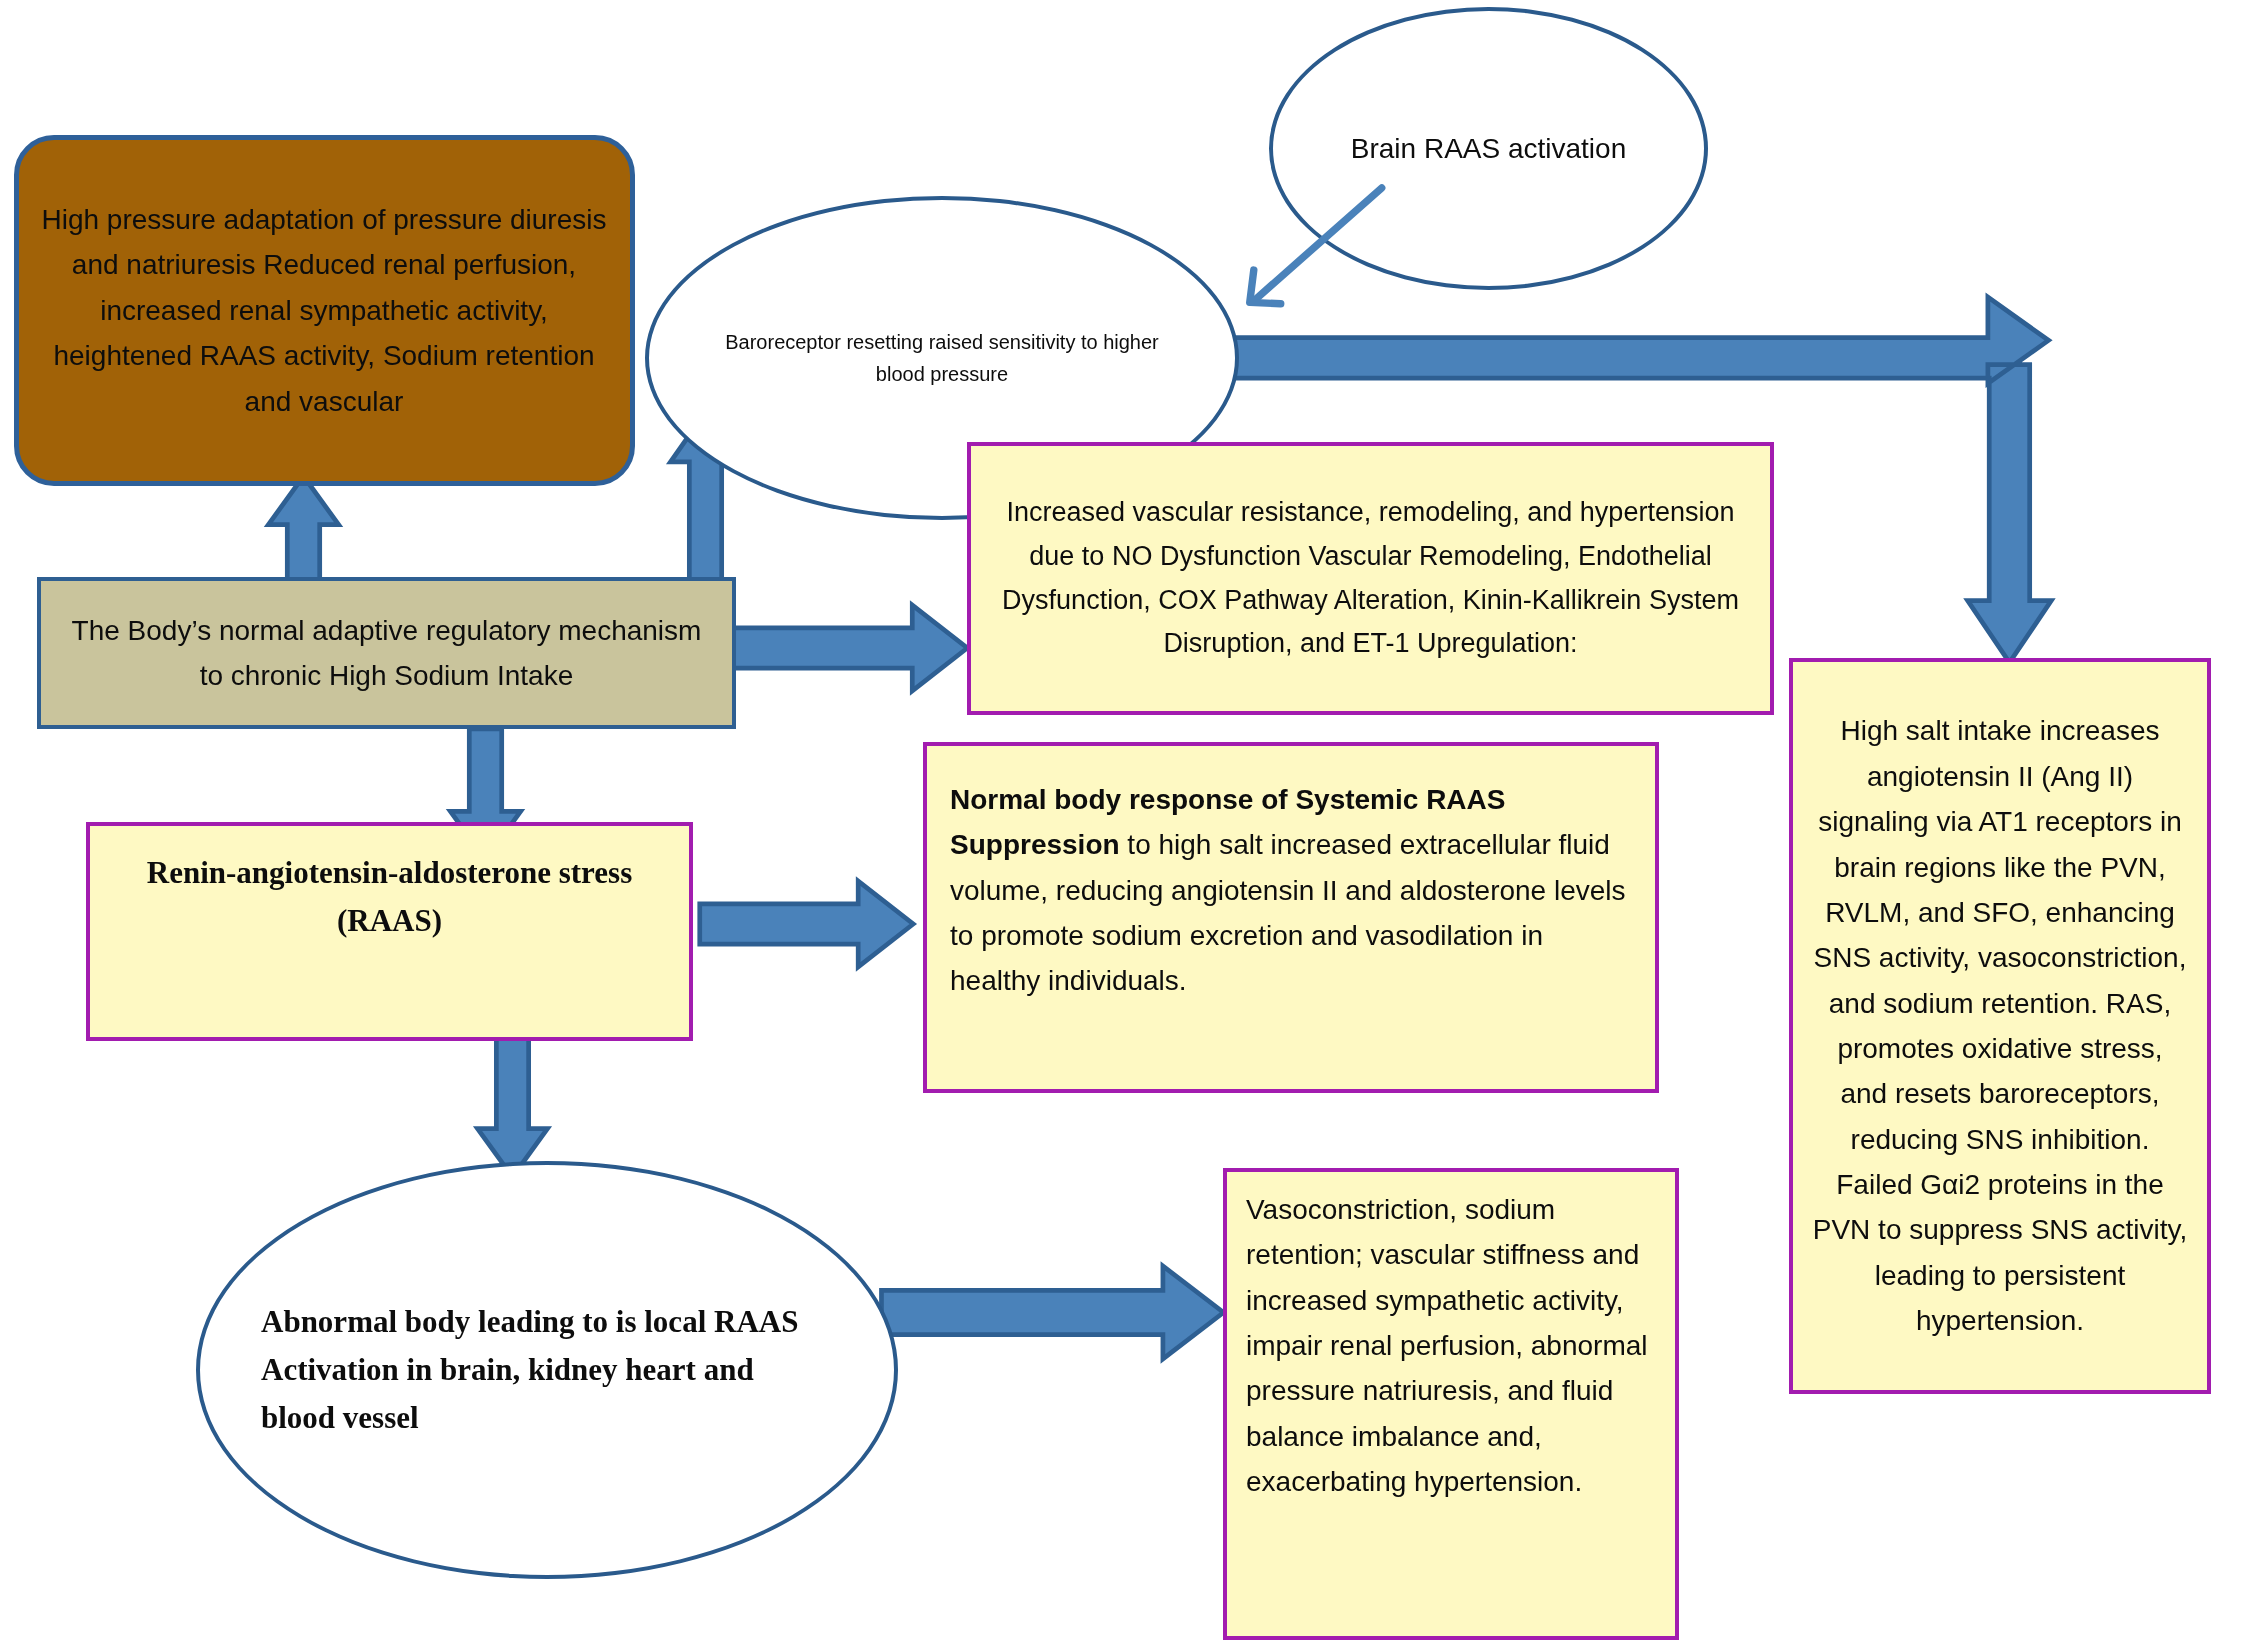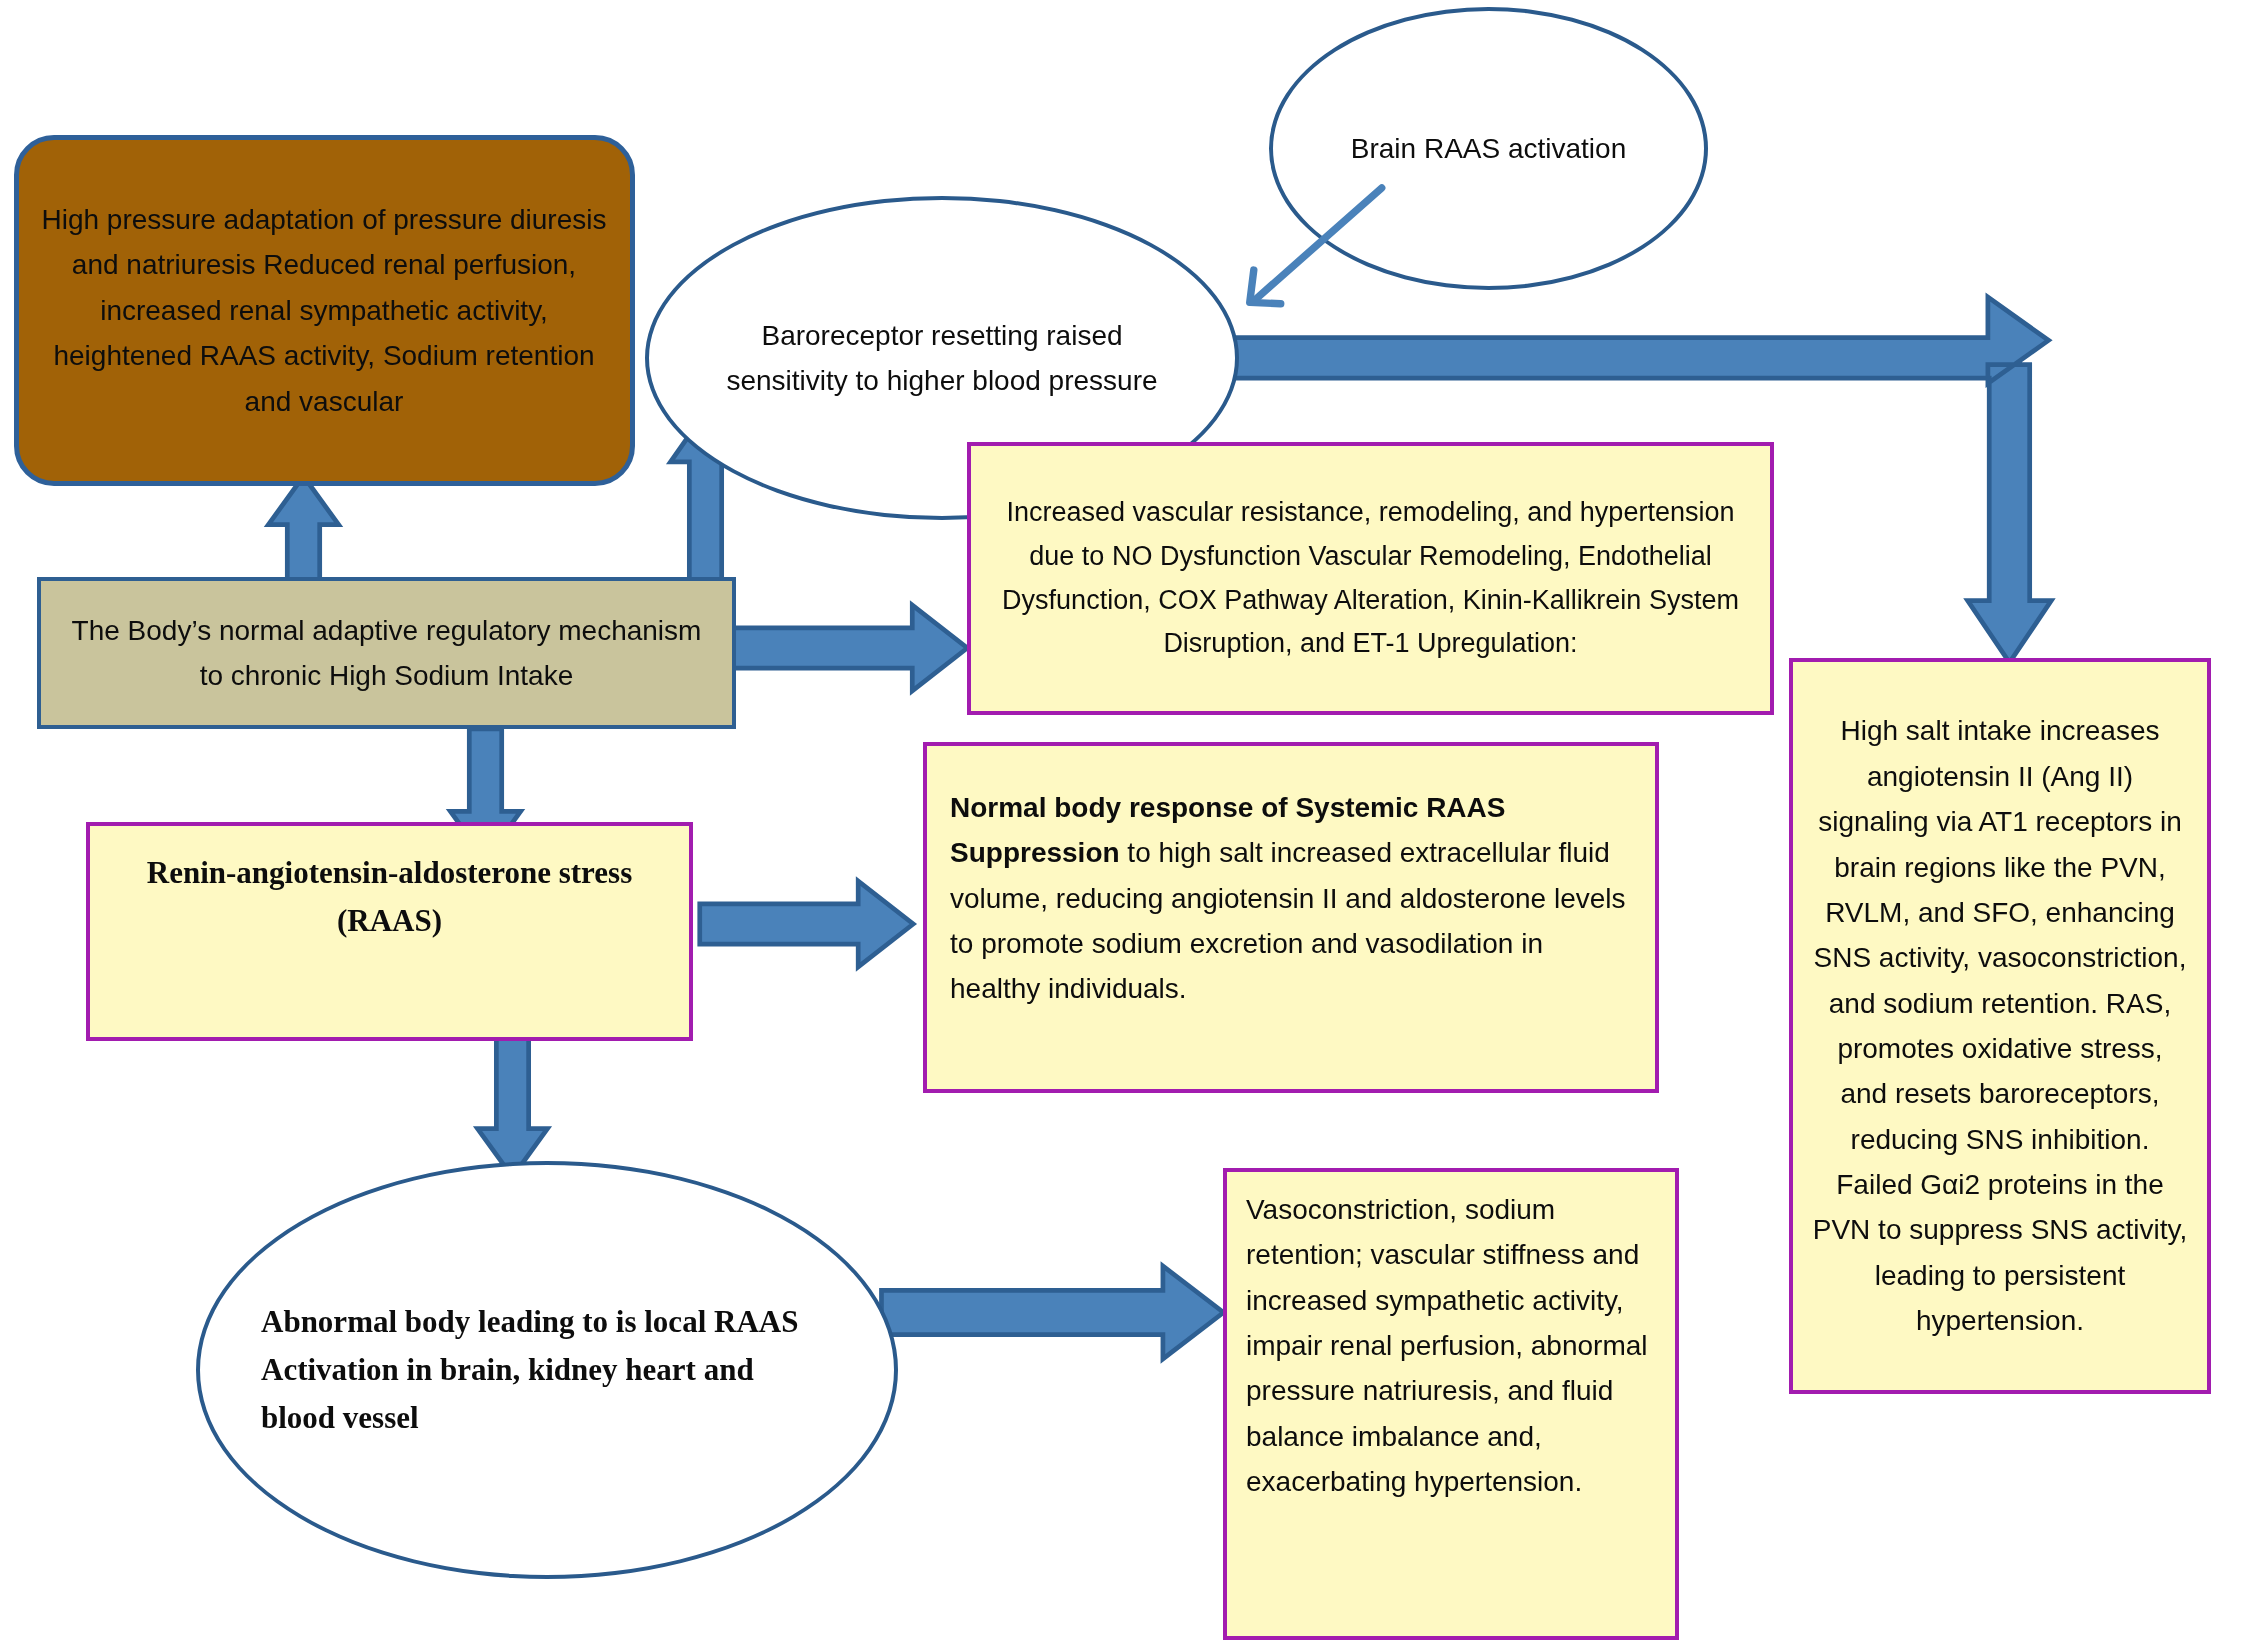--- a/index.html
+++ b/index.html
@@ -115,41 +115,41 @@
       <line x1="258" y1="28" x2="70" y2="194" stroke="#4a82ba" stroke-width="11" stroke-linecap="round"></line>
       <polyline points="68,150 62,198 108,200" fill="none" stroke="#4a82ba" stroke-width="11" stroke-linecap="round" stroke-linejoin="round"></polyline>
     </svg>
   </div>
 
   <div class="node rounded" style="left:13.5px;top:135px;width:621px;height:351px;padding:17.5px 23px;">
     <div class="txt sans ln-lg" style="font-size:28px;">High pressure adaptation of pressure diuresis and natriuresis Reduced renal perfusion, increased renal sympathetic activity, heightened RAAS activity, Sodium retention and vascular</div>
   </div>
 
   <div class="node ellipse" style="left:645px;top:196px;width:594px;height:324px;padding:27px 62px;">
-    <div class="txt sans ln-lg" style="font-size:28px;">Baroreceptor resetting raised sensitivity to higher blood pressure</div>
+    <div class="txt sans ln-lg" style="font-size:20px;">Baroreceptor resetting raised sensitivity to higher blood pressure</div>
   </div>
 
   <div class="node ellipse" style="left:1269px;top:6.7px;width:439px;height:283px;padding:20px 47px;">
     <div class="txt sans ln-lg" style="font-size:28px;">Brain RAAS activation</div>
   </div>
 
   <div class="node tan" style="left:37px;top:577px;width:699px;height:152px;padding:9.4px 27px;">
     <div class="txt sans ln-lg" style="font-size:28px;">The Body’s normal adaptive regulatory mechanism to chronic High Sodium Intake</div>
   </div>
 
   <div class="node rect-thin" style="left:967px;top:442px;width:807px;height:273px;padding:15px 23px;">
     <div class="txt sans ln-lg" style="font-size:27px;">Increased vascular resistance, remodeling, and hypertension due to NO Dysfunction Vascular Remodeling, Endothelial Dysfunction, COX Pathway Alteration, Kinin-Kallikrein System Disruption, and ET-1 Upregulation:</div>
   </div>
 
   <div class="node rect-thin" style="left:86px;top:822px;width:607px;height:219px;padding:13.5px 31px;
               align-items:flex-start;">
     <div class="txt serif-b ln-md" style="font-size:31px;margin-top:9.4px;">Renin-angiotensin-aldosterone stress (RAAS)</div>
   </div>
 
-  <div class="node rect-thin" style="left:923px;top:742px;width:736px;height:351px;padding:27px 23px;
+  <div class="node rect-thin" style="left:923px;top:742px;width:736px;height:351px;padding:19px 23px;
               align-items:flex-start;">
     <div class="txt sans ln-lg left" style="font-size:28px;margin-top:12px;">
       <span class="b">Normal body response of Systemic RAAS Suppression</span><span> to high salt increased extracellular fluid volume, reducing angiotensin II and aldosterone levels to promote sodium excretion and vasodilation in healthy individuals.</span>
     </div>
   </div>
 
   <div class="node rect-thin" style="left:1789px;top:658px;width:422px;height:736px;padding:13.5px 17.5px;">
     <div class="txt sans ln-lg" style="font-size:28px;">High salt intake increases angiotensin II (Ang II) signaling via AT1 receptors in brain regions like the PVN, RVLM, and SFO, enhancing SNS activity, vasoconstriction, and sodium retention. RAS, promotes oxidative stress, and resets baroreceptors, reducing SNS inhibition. Failed Gαi2 proteins in the PVN to suppress SNS activity, leading to persistent hypertension.</div>
   </div>
 

